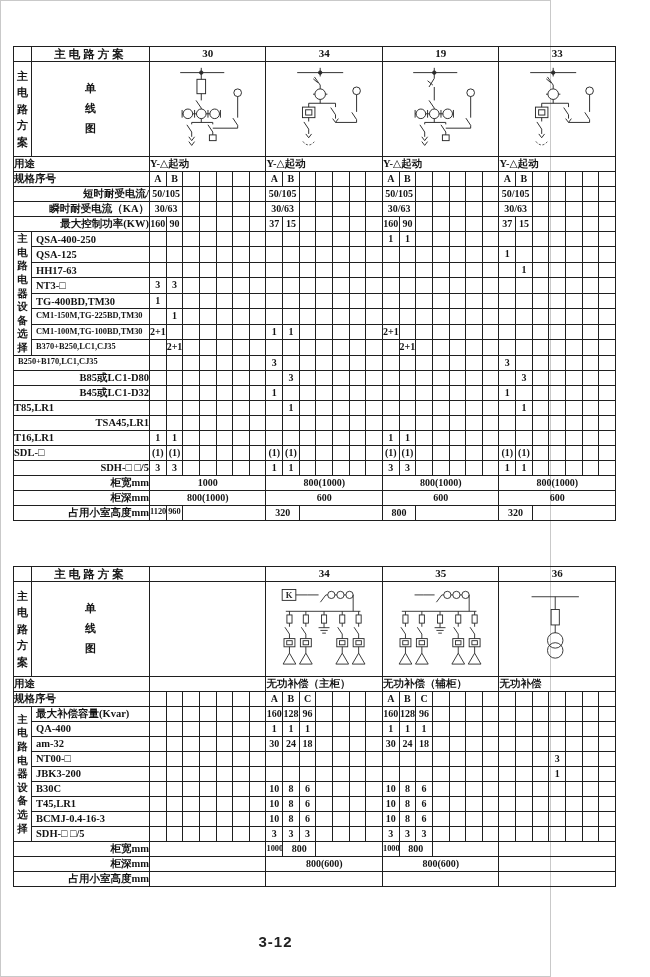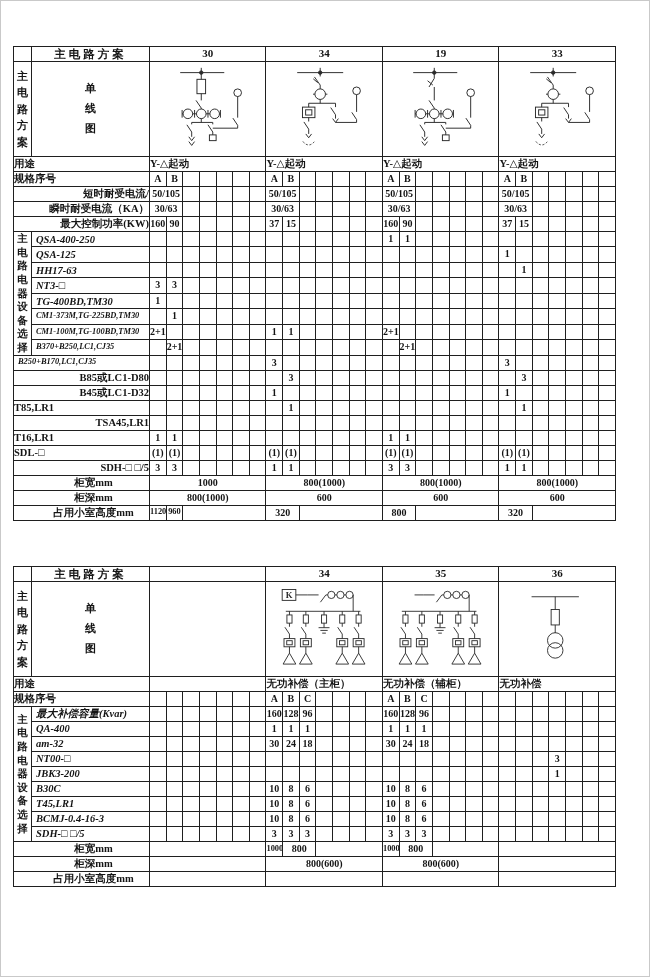--- a/index.html
+++ b/index.html
@@ -1,27 +1,27 @@
 <!DOCTYPE html>
 <html><head>
 <meta charset="utf-8">
 <style>
   html,body{margin:0;padding:0;background:#ffffff;}
-  .sheet{position:relative;width:650px;height:977px;background:#fff;border:1px solid #c9c9c9;
+  .sheet{position:relative;width:551px;height:977px;background:#fff;border:1px solid #c9c9c9;
          box-sizing:border-box;font-family:"Liberation Serif","DejaVu Serif",serif;color:#141414;}
   table.spec{border-collapse:collapse;table-layout:fixed;position:absolute;left:12px;width:603px;}
   #t1{top:45px;}
   #t2{top:565px;}
   td{border:1px solid #1f1f1f;padding:0;text-align:center;vertical-align:middle;
      font-size:10px;font-weight:bold;overflow:hidden;white-space:nowrap;line-height:1.05;}
   #t1 tr{height:15px;} #t2 tr{height:15px;}
   tr.hdr{height:15px;} #t1 tr.diag{height:95px;} #t2 tr.diag{height:95px;}
   td.lbl{text-align:right;padding-left:6px;font-size:10.5px;}
-  td.lbl4{text-align:left;padding-left:4px;font-size:10.5px;font-style:italic;}
-  td.ind{text-align:center;padding-left:24px;font-size:10.5px;}
+  td.lbl4{text-align:left;padding-left:4px;font-size:10.5px;}
+  td.ind{text-align:right;padding-left:24px;font-size:10.5px;}
   td.cen{text-align:left;font-size:10.5px;}
   td.small{font-size:8.4px;}
   td.num{font-size:11px;}
   td.title{font-size:11.5px;letter-spacing:3px;}
   td.vcell{vertical-align:middle;}
   .vtext{display:flex;flex-direction:column;align-items:center;justify-content:center;
          width:100%;height:100%;font-size:10.5px;line-height:1.3;}
   .vtext.loose{line-height:1.8;font-size:11px;}
   .vtext.scheme{line-height:1.5;font-size:11px;}
   .diagbox{width:100%;height:100%;display:flex;align-items:center;justify-content:center;}
@@ -534,21 +534,21 @@
           <td></td>
           <td></td>
           <td></td>
           <td></td>
           <td></td>
           <td></td>
           <td></td>
           <td></td>
         </tr>
         <tr>
-          <td class="lbl4 small">CM1-373M,TG-225BD,TM30</td>
+          <td class="lbl4 small">CM1-150M,TG-225BD,TM30</td>
           <td></td>
           <td>1</td>
           <td></td>
           <td></td>
           <td></td>
           <td></td>
           <td></td>
           <td></td>
           <td></td>
           <td></td>
@@ -1456,13 +1456,14 @@
         </tr>
         <tr>
           <td colspan="2" class="ind">占用小室高度mm</td>
           <td colspan="7"></td>
           <td colspan="7"></td>
           <td colspan="7"></td>
           <td colspan="7"></td>
         </tr>
       </tbody>
     </table>
+  <div id="pageno">3-12</div>
 </div>
 
 </body></html>

